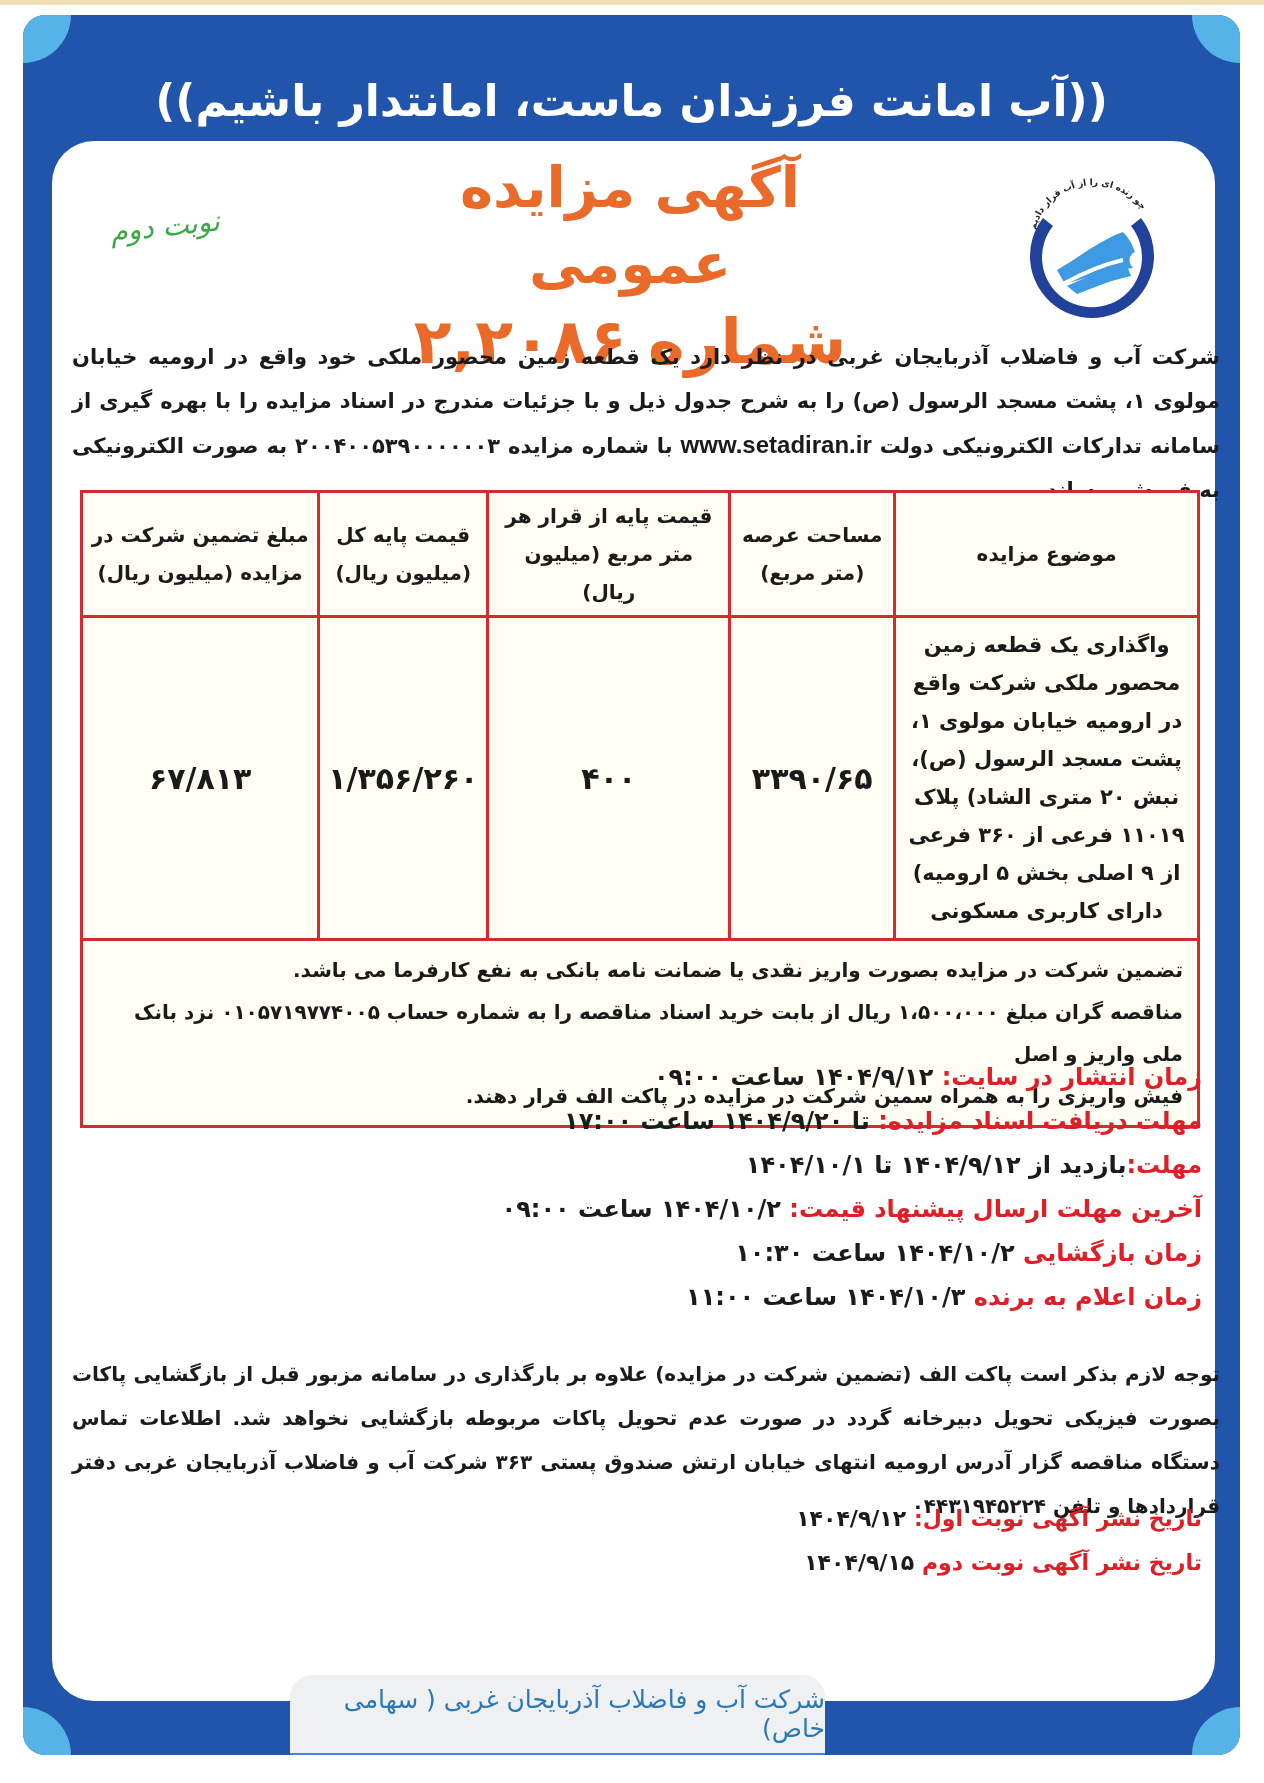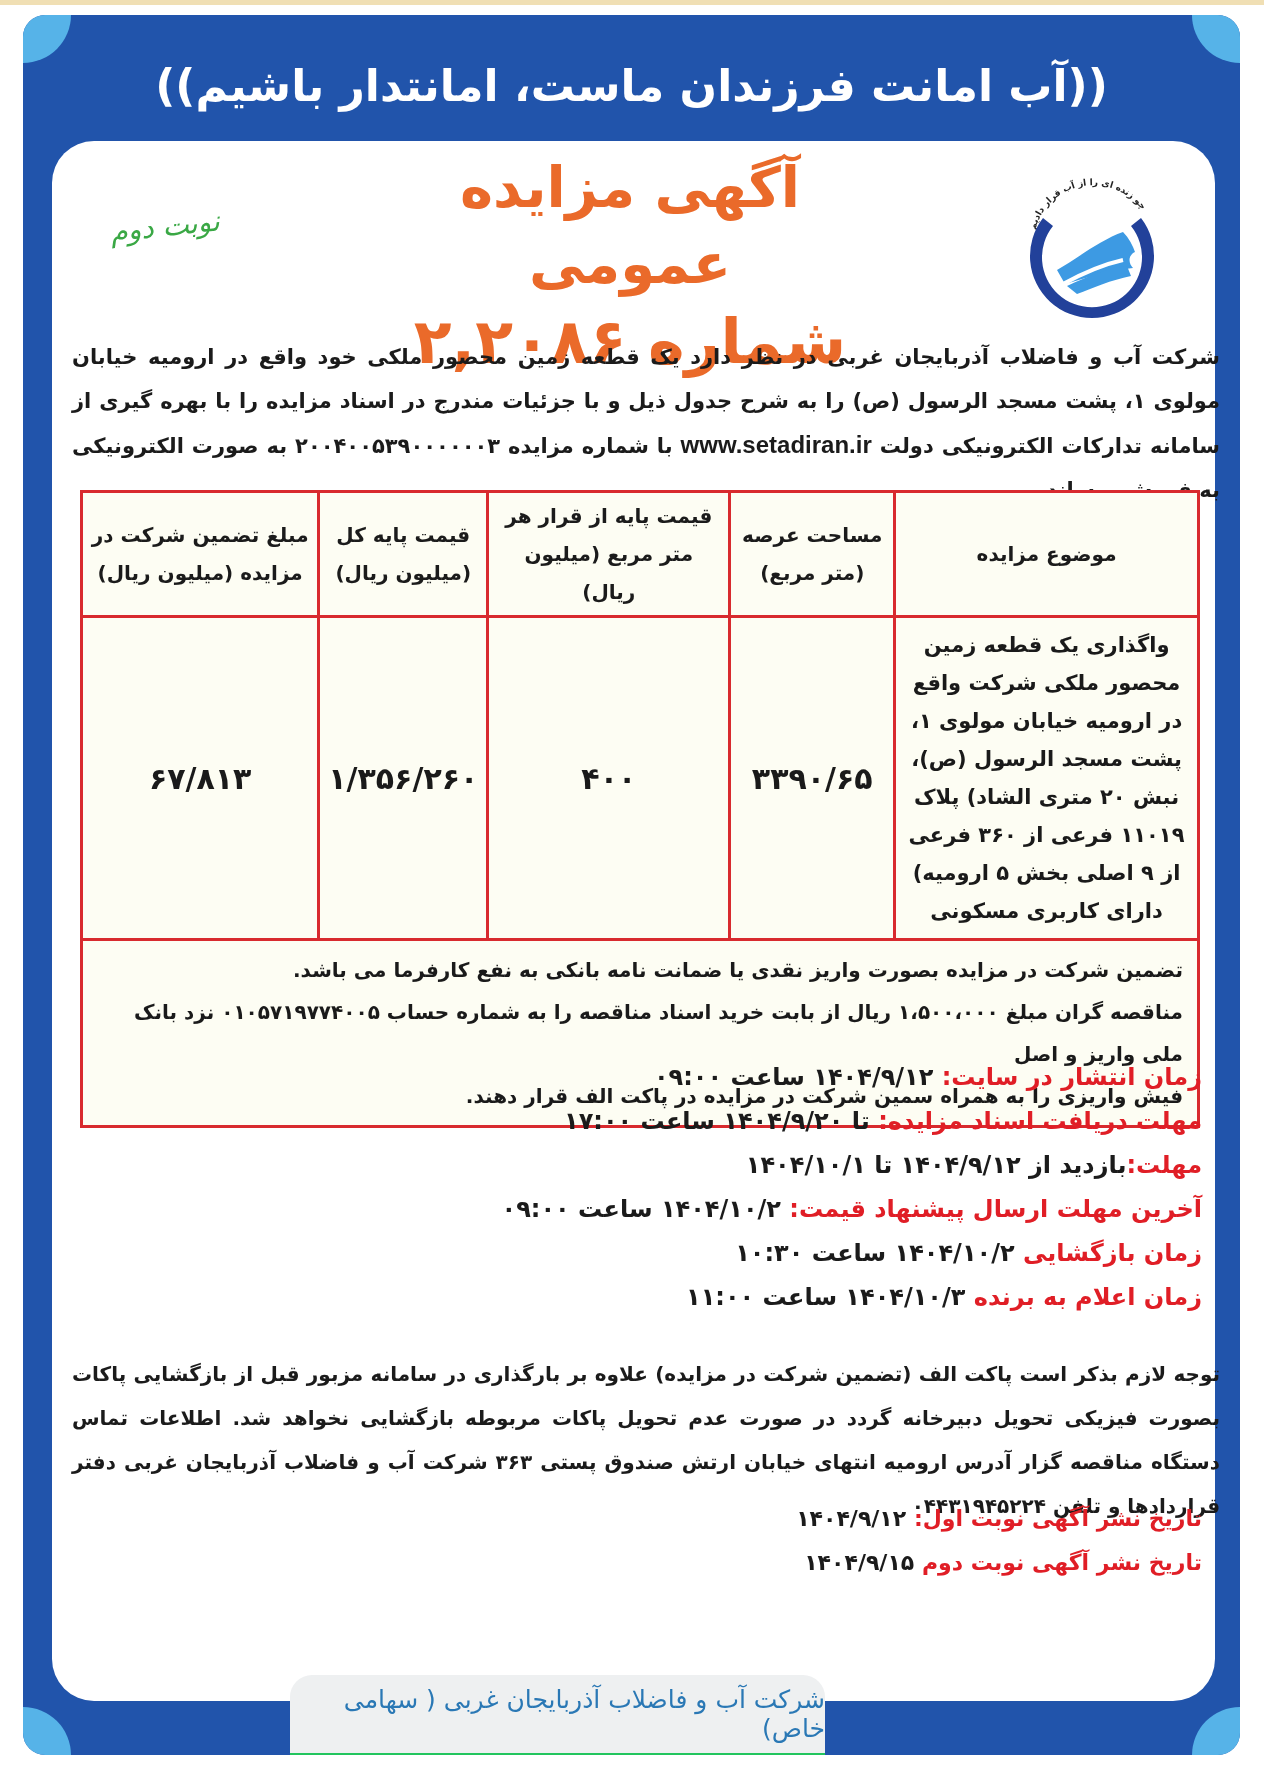--- a/index.html
+++ b/index.html
@@ -8,26 +8,26 @@
 
   .top-strip { position: absolute; left: 0; top: 0; width: 1264px; height: 5px; background: #f0dfb4; }
 
   .frame { position: absolute; left: 23px; top: 15px; width: 1217px; height: 1740px; background: #2154ab; border-radius: 22px; overflow: hidden; }
   .corner { position: absolute; width: 48px; height: 48px; background: #56b3e8; }
   .corner.tl { left: 0; top: 0; border-bottom-right-radius: 48px; }
   .corner.tr { right: 0; top: 0; border-bottom-left-radius: 48px; }
   .corner.bl { left: 0; bottom: 0; border-top-right-radius: 48px; }
   .corner.br { right: 0; bottom: 0; border-top-left-radius: 48px; }
 
-  .banner { position: absolute; left: 0; top: 45px; width: 1217px; height: 80px; display: flex; align-items: flex-start; justify-content: center; }
+  .banner { position: absolute; left: 0; top: 45px; width: 1217px; height: 80px; display: flex; align-items: center; justify-content: center; }
   .banner-text { color: #ffffff; font-family: "DejaVu Sans", sans-serif; font-weight: bold; font-size: 44px; letter-spacing: -1px; direction: rtl; }
 
   .panel { position: absolute; left: 29px; top: 126px; width: 1163px; height: 1560px; background: #ffffff; border-radius: 42px; }
 
-  .footer-tab { position: absolute; left: 267px; top: 1660px; width: 535px; height: 80px; background: #eef0f1; border-radius: 22px 22px 0 0; border-bottom: 2px solid #22c55e; display: flex; align-items: center; justify-content: center; }
+  .footer-tab { position: absolute; left: 267px; top: 1660px; width: 535px; height: 80px; background: #eef0f1; border-radius: 22px 22px 0 0; border-bottom: 2px solid #3b82f6; display: flex; align-items: center; justify-content: center; }
   .footer-text { color: #2a78b5; font-size: 25px; direction: rtl; }
 
   
   .logo { position: absolute; left: 1005px; top: 160px; width: 170px; height: 170px; }
   .main-title { position: absolute; left: 350px; top: 150px; width: 560px; text-align: center; direction: rtl; color: #ea6a2a; font-weight: bold; }
   .main-title .line1 { font-size: 56px; line-height: 76px; letter-spacing: -1px; }
   .main-title .line2 { font-size: 62px; line-height: 80px; }
   .round-label { position: absolute; left: 110px; top: 210px; color: #3aa845; font-family: "DejaVu Serif", serif; font-style: italic; font-size: 28px; direction: rtl; transform: rotate(-6deg); }
 
   .intro { position: absolute; left: 72px; top: 335px; width: 1148px; direction: rtl; text-align: justify; text-align-last: right; font-size: 21px; font-weight: bold; line-height: 44px; color: #1b1b1b; }

